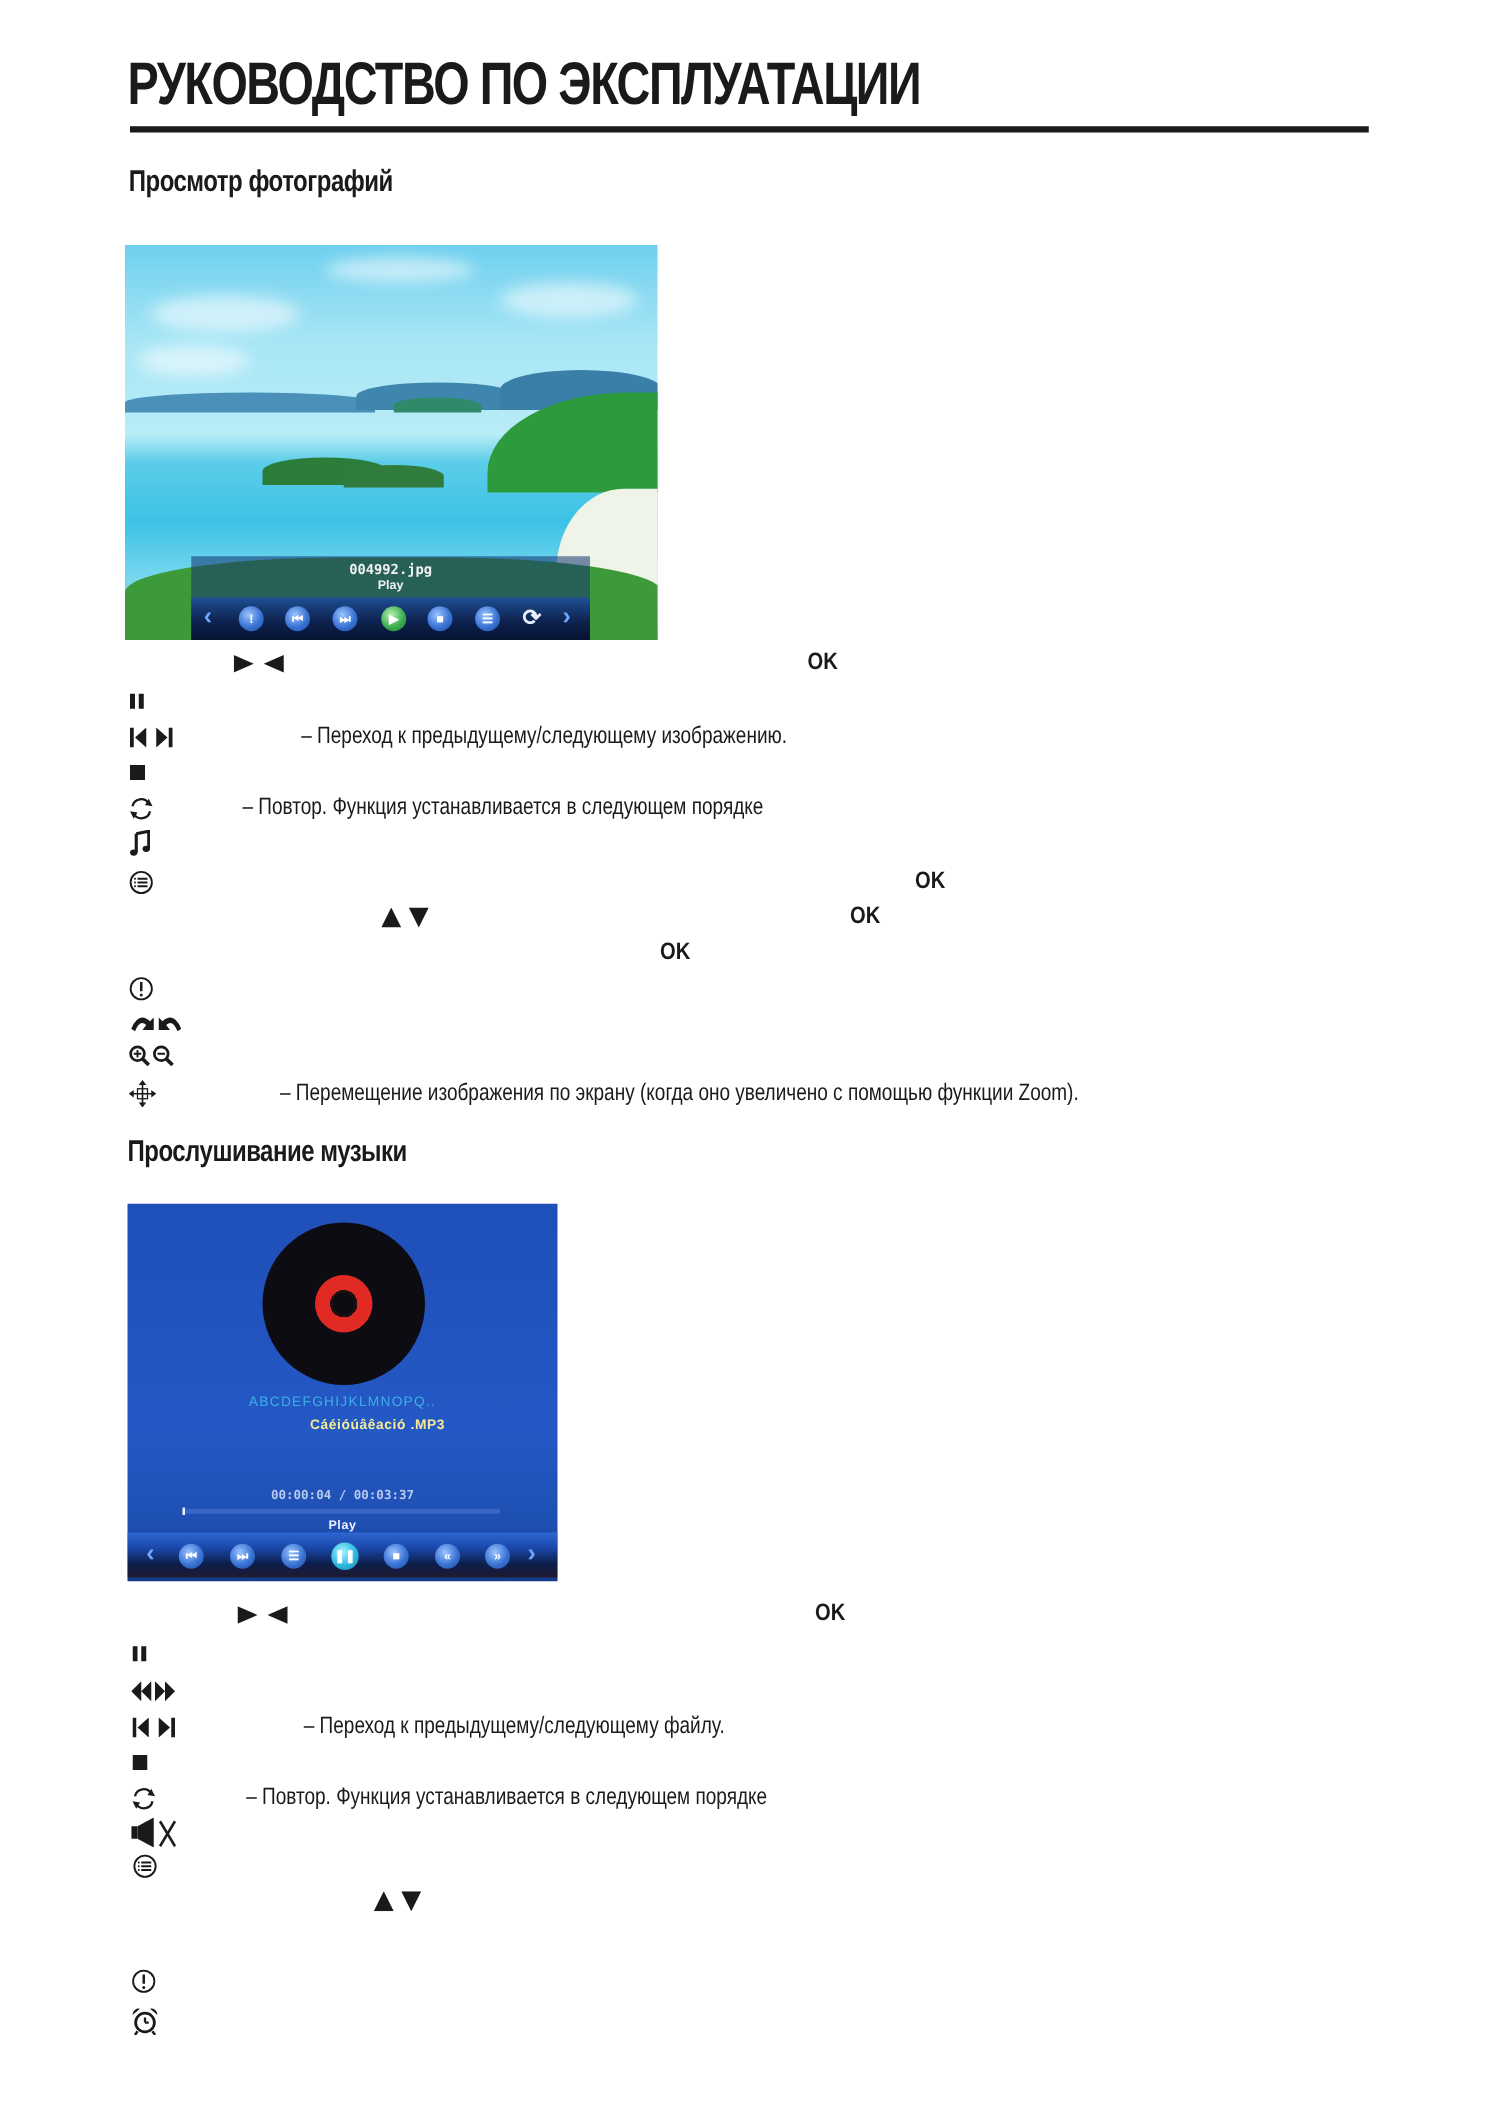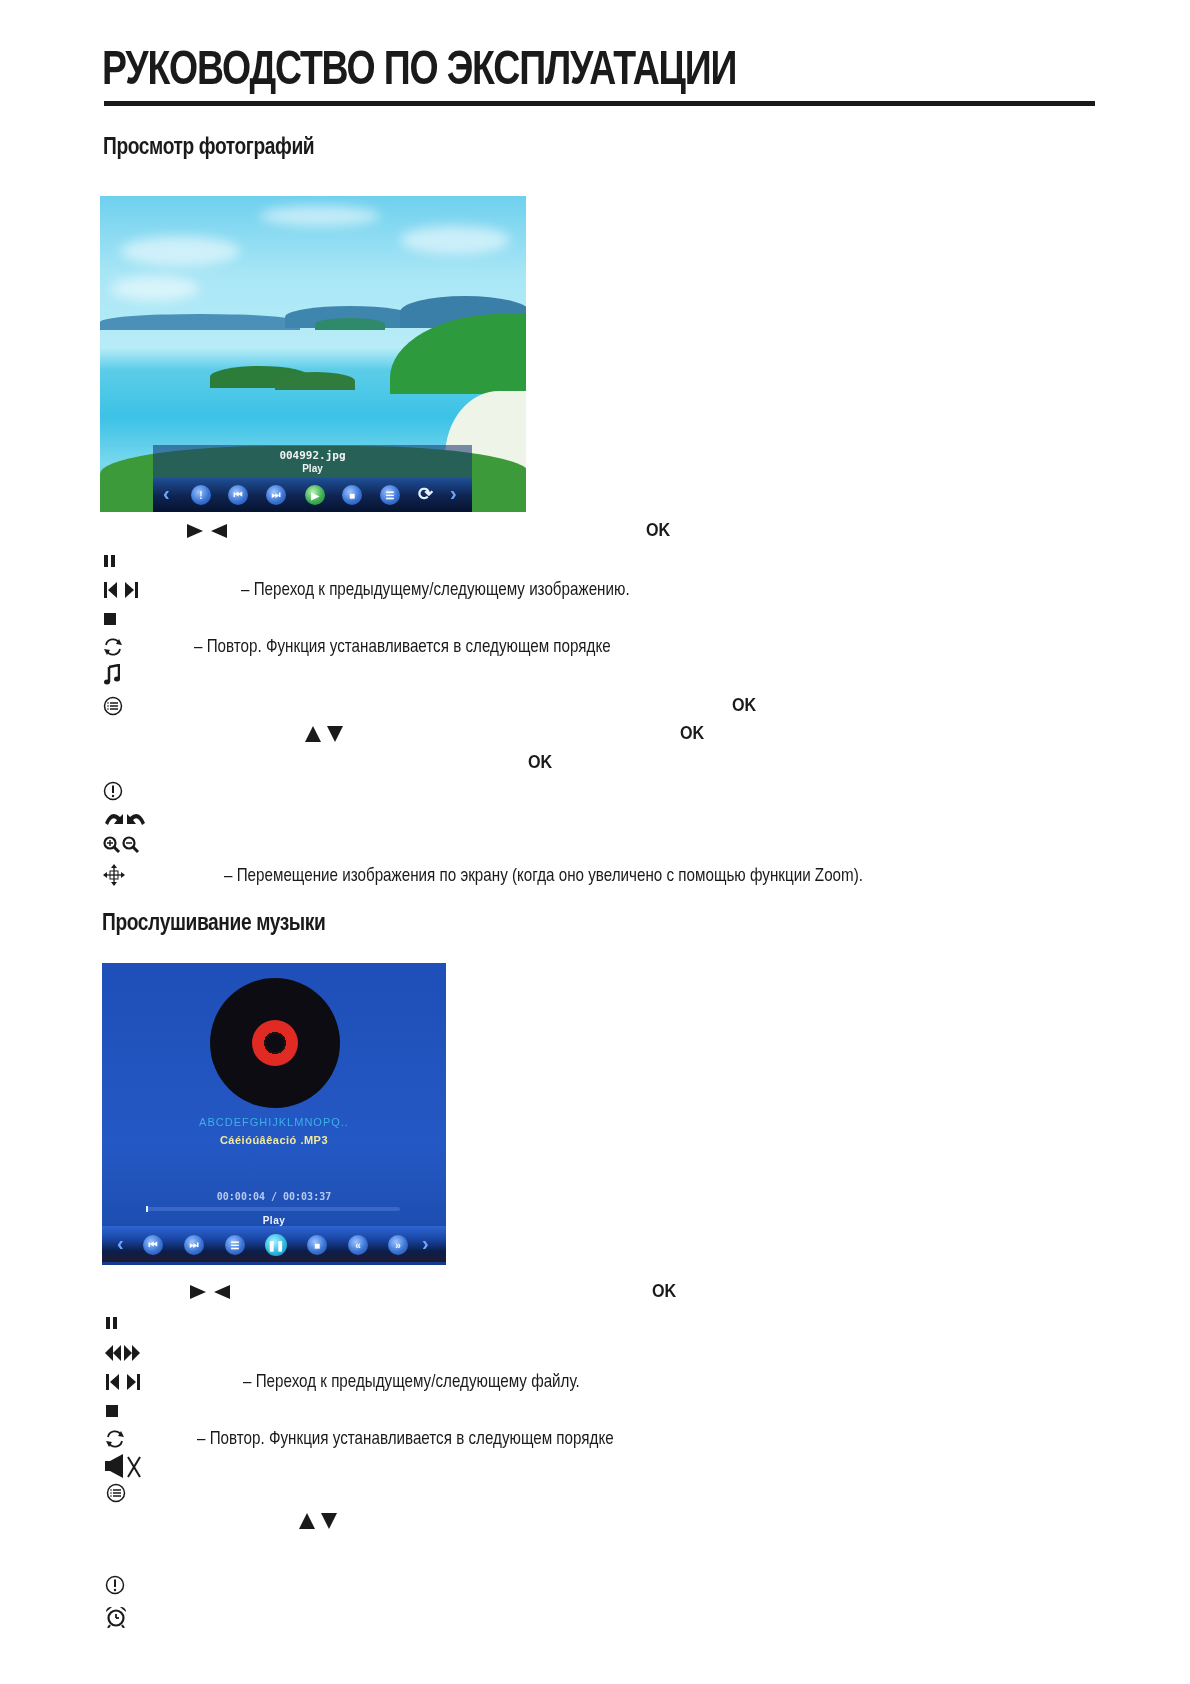--- a/index.html
+++ b/index.html
@@ -33,21 +33,21 @@
   .btn.cyan { background:radial-gradient(circle at 40% 35%,#a6f4ff 0%,#2fb8e0 55%,#167ea8 100%); }
   .arrow { position:absolute; color:#6fa6ff; font-size:20px; font-weight:bold; }
 
   
   .music { left:102px; top:963px; width:344px; height:302px; overflow:hidden;
            background:linear-gradient(180deg,#1f4fb8 0%,#2458c4 60%,#1e4fb2 85%,#143a8c 100%); }
   .music .disc { position:absolute; left:108px; top:15px; width:130px; height:130px; border-radius:50%; background:#0c0c12; }
   .music .ring { position:absolute; left:42px; top:42px; width:46px; height:46px; border-radius:50%;
                  background:radial-gradient(circle,#0c0c12 0 9px,#201010 9px 11px,#e22a25 11px 23px); }
   .music .artist { position:absolute; width:344px; text-align:center; top:153px; color:#3bb0e8; font-size:11px; letter-spacing:1px; }
-  .music .file { position:absolute; width:344px; text-align:center; top:171px; color:#f4ea9a; font-size:11px; font-weight:bold; letter-spacing:0.5px; }
+  .music .file { position:absolute; width:344px; text-align:center; top:171px; color:#f4ea9a; font-size:11px; font-weight:bold; letter-spacing:0.5px;padding-left:28px; }
   .music .time { position:absolute; width:344px; text-align:center; top:228px; color:#b7c9ef; font-family:"DejaVu Sans Mono", monospace; font-size:10px; font-weight:bold; }
   .music .prog { position:absolute; left:44px; top:244px; width:254px; height:4px; background:#3a66c8; border-radius:2px; }
   .music .prog .knob { position:absolute; left:0; top:-1px; width:2px; height:6px; background:#e8eefc; }
   .music .state { position:absolute; width:344px; text-align:center; top:252px; color:#eef2ff; font-size:10px; font-weight:bold; letter-spacing:0.5px; }
   .music .ctrlbar { position:absolute; left:0; top:263px; width:344px; height:36px;
                     background:linear-gradient(180deg,#2f66d2 0%,#1a47a8 35%,#0b1e4a 70%,#201a30 100%); }
 </style>
 </head>
 <body>
 

